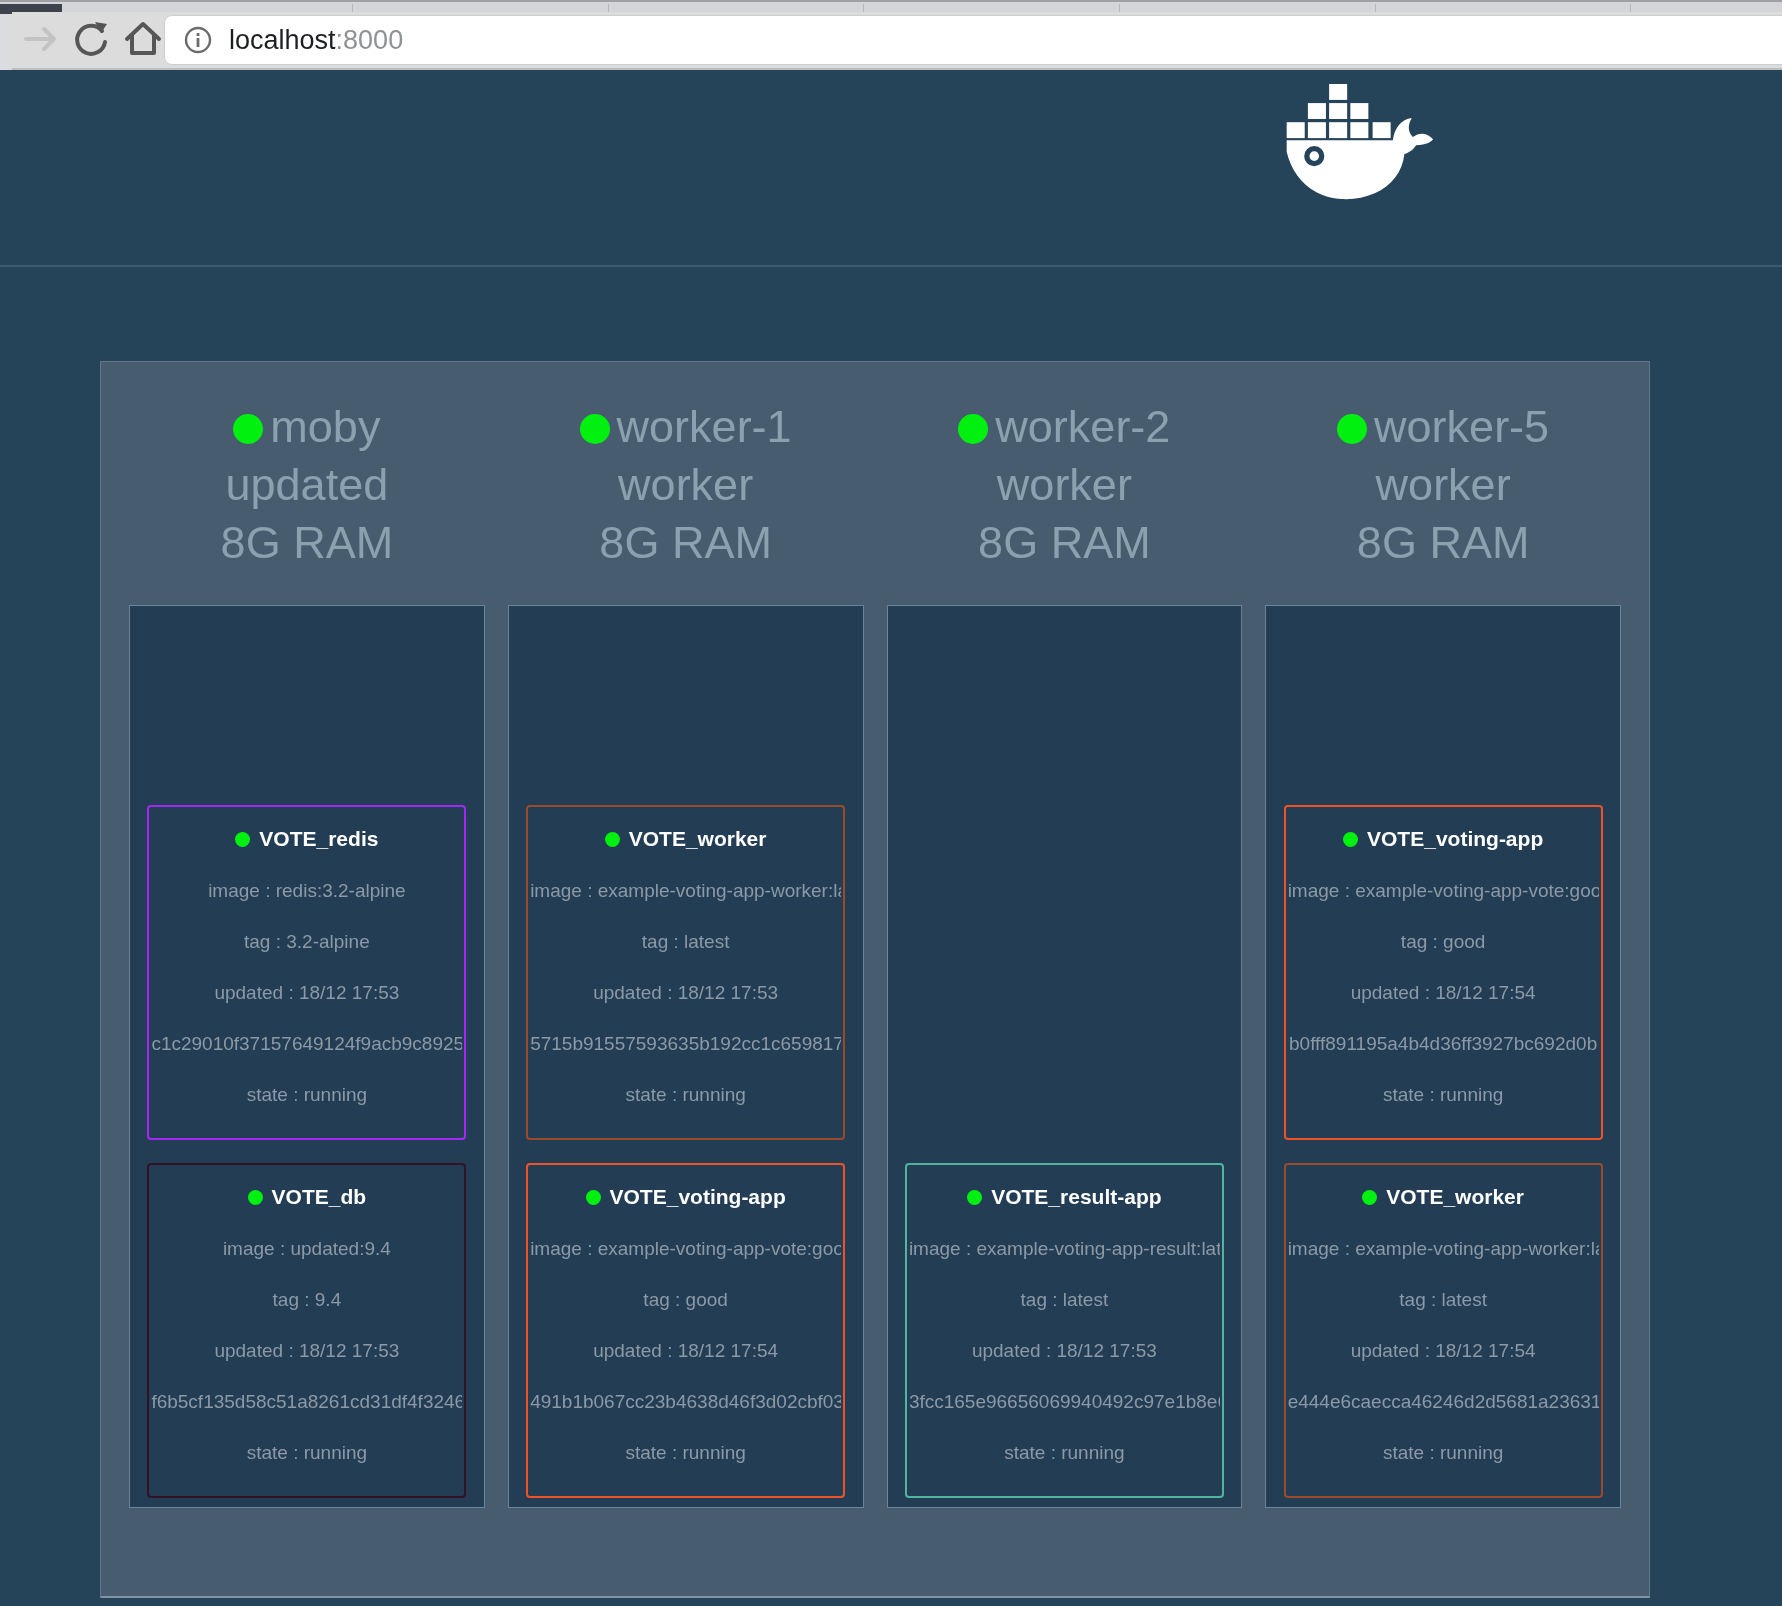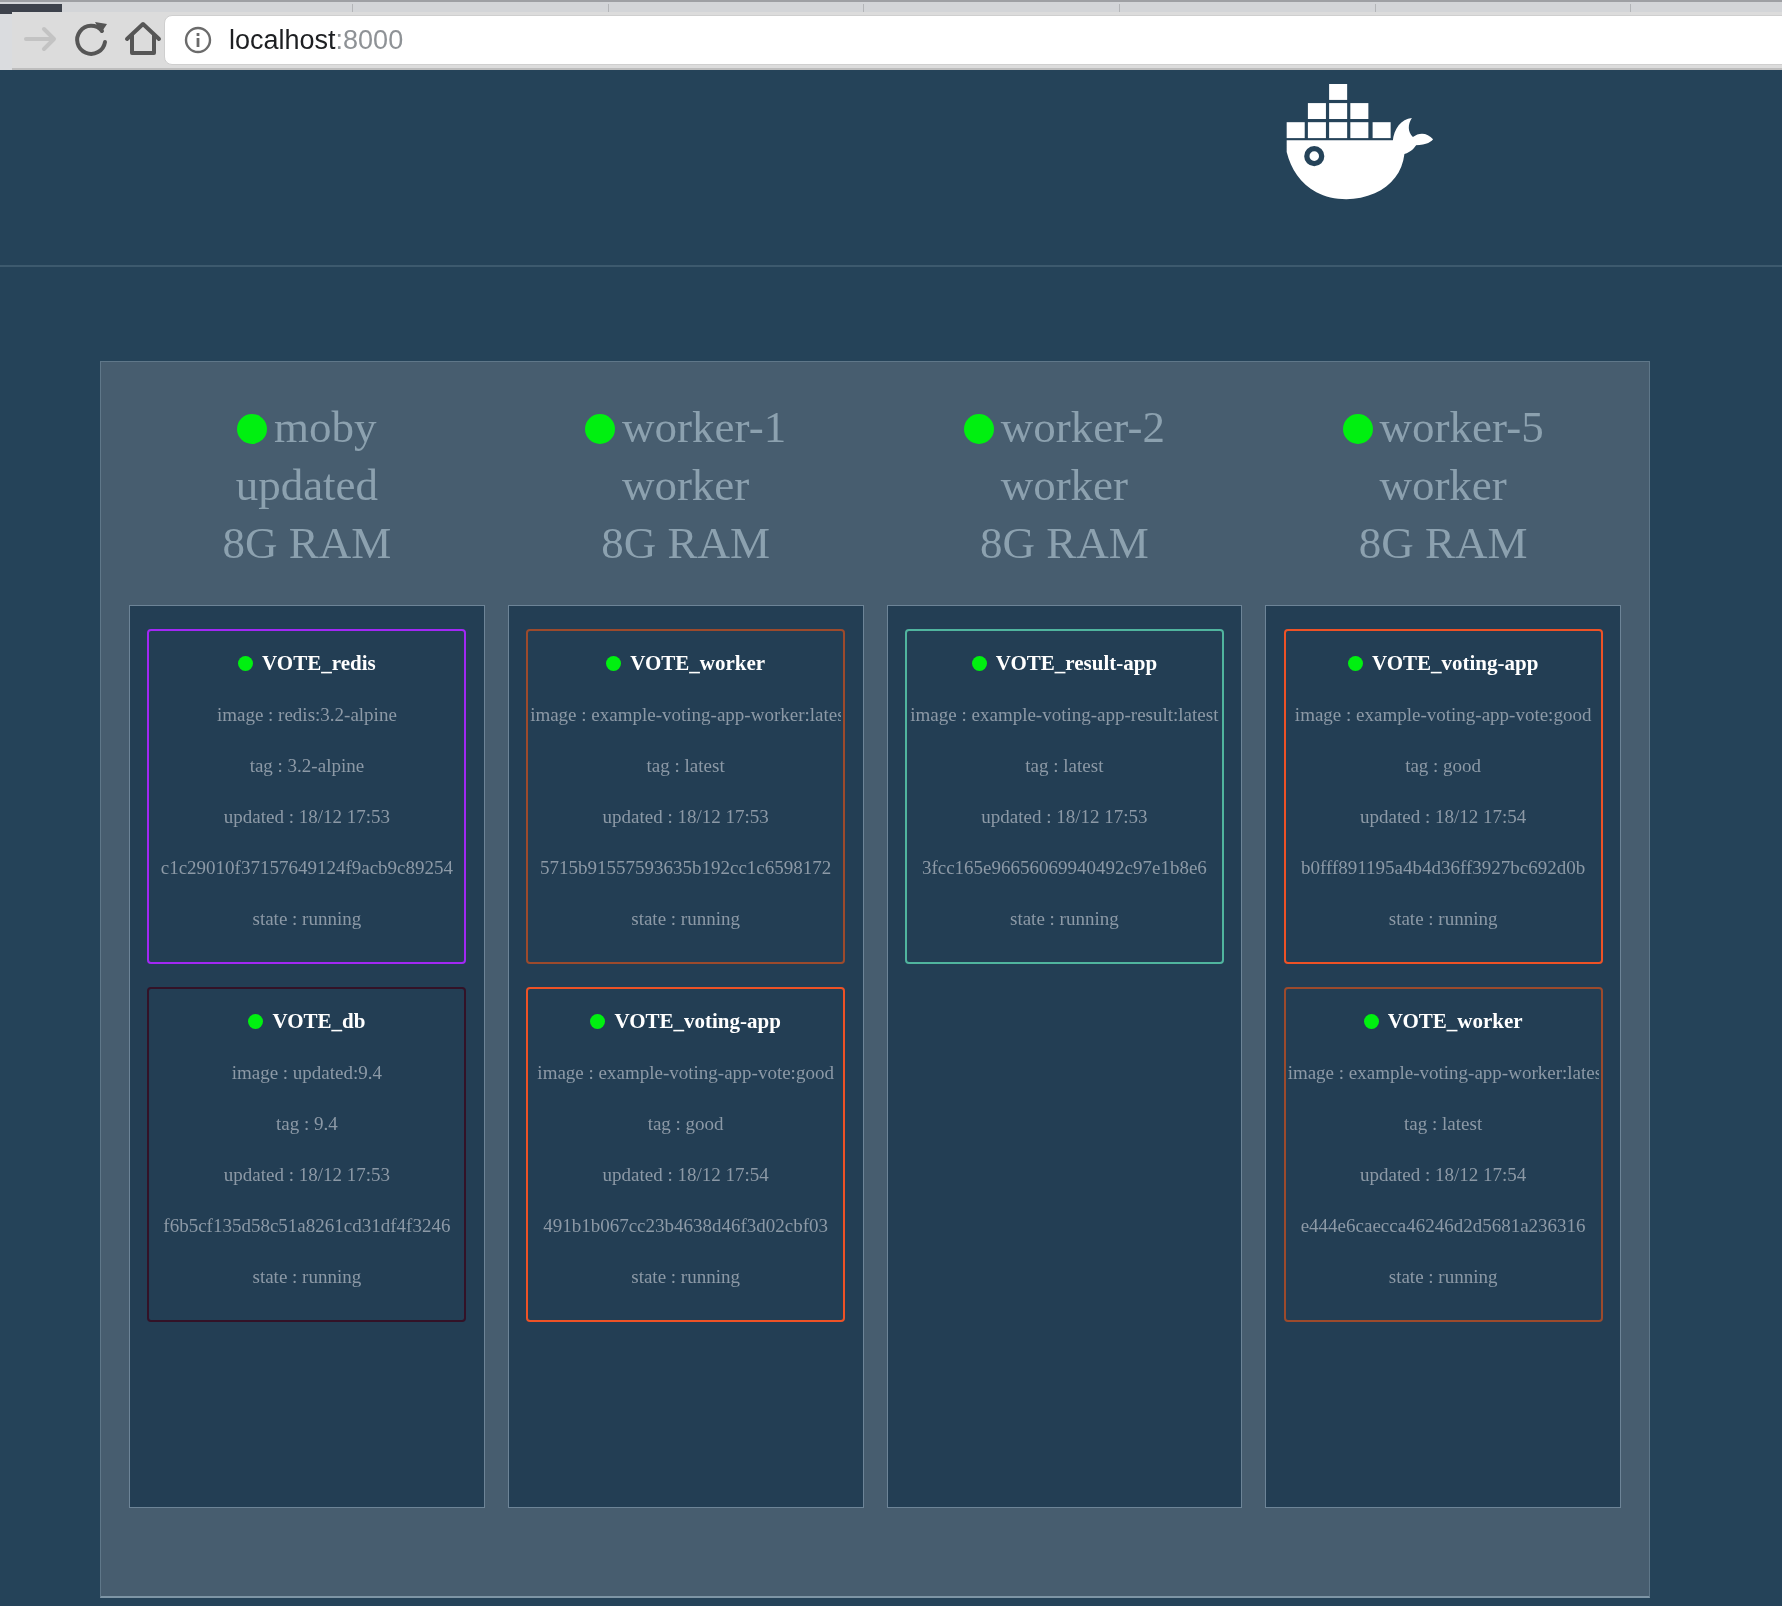--- a/index.html
+++ b/index.html
@@ -27,34 +27,34 @@
   .url-text{margin-left:16px;font-size:27px;color:#1d1f22;white-space:nowrap;}
   .url-port{color:#8e9296;}
   
   .page{position:relative;width:1782px;height:1536px;background:#254359;}
   .site-header{position:relative;height:195px;border-bottom:2px solid #3d5a6e;}
   .docker-logo{position:absolute;left:1282px;top:14px;}
   
   .panel{
     box-sizing:border-box;margin:94px 0 0 100px;width:1550px;height:1237px;
     background:#475d6f;border:1px solid #5f7789;border-bottom:2px solid #7e95a5;
-    display:flex;gap:23px;padding:0 28px;font-family:Liberation Serif, serif;
+    display:flex;gap:23px;padding:0 28px;
   }
   .node{flex:1;display:flex;flex-direction:column;min-width:0;}
   .node-header{
     margin-top:36px;height:174px;margin-bottom:33px;
     text-align:center;color:#8ca1af;font-size:45px;line-height:58px;
   }
   .node-dot{
     display:inline-block;width:30px;height:30px;border-radius:50%;
     margin-right:7px;transform:translateY(2px);
   }
   .node-box{
     box-sizing:border-box;height:903px;border:1px solid #6d8497;background:#233e54;
-    display:flex;flex-direction:column;padding-bottom:9px;
+    display:flex;flex-direction:column;justify-content:flex-end;padding-bottom:9px;
   }
   .task{
     box-sizing:border-box;width:319px;margin:23px auto 0;
     background:#233e54;border:2px solid #888;border-radius:4px;
     padding:14px 2px 16px;text-align:center;
   }
   .task-title{color:#ffffff;font-size:21px;font-weight:bold;line-height:24px;margin:6px 0 2px;white-space:nowrap;overflow:hidden;}
   .task-dot{
     display:inline-block;width:15px;height:15px;border-radius:50%;
     margin-right:9px;transform:translateY(1px);

